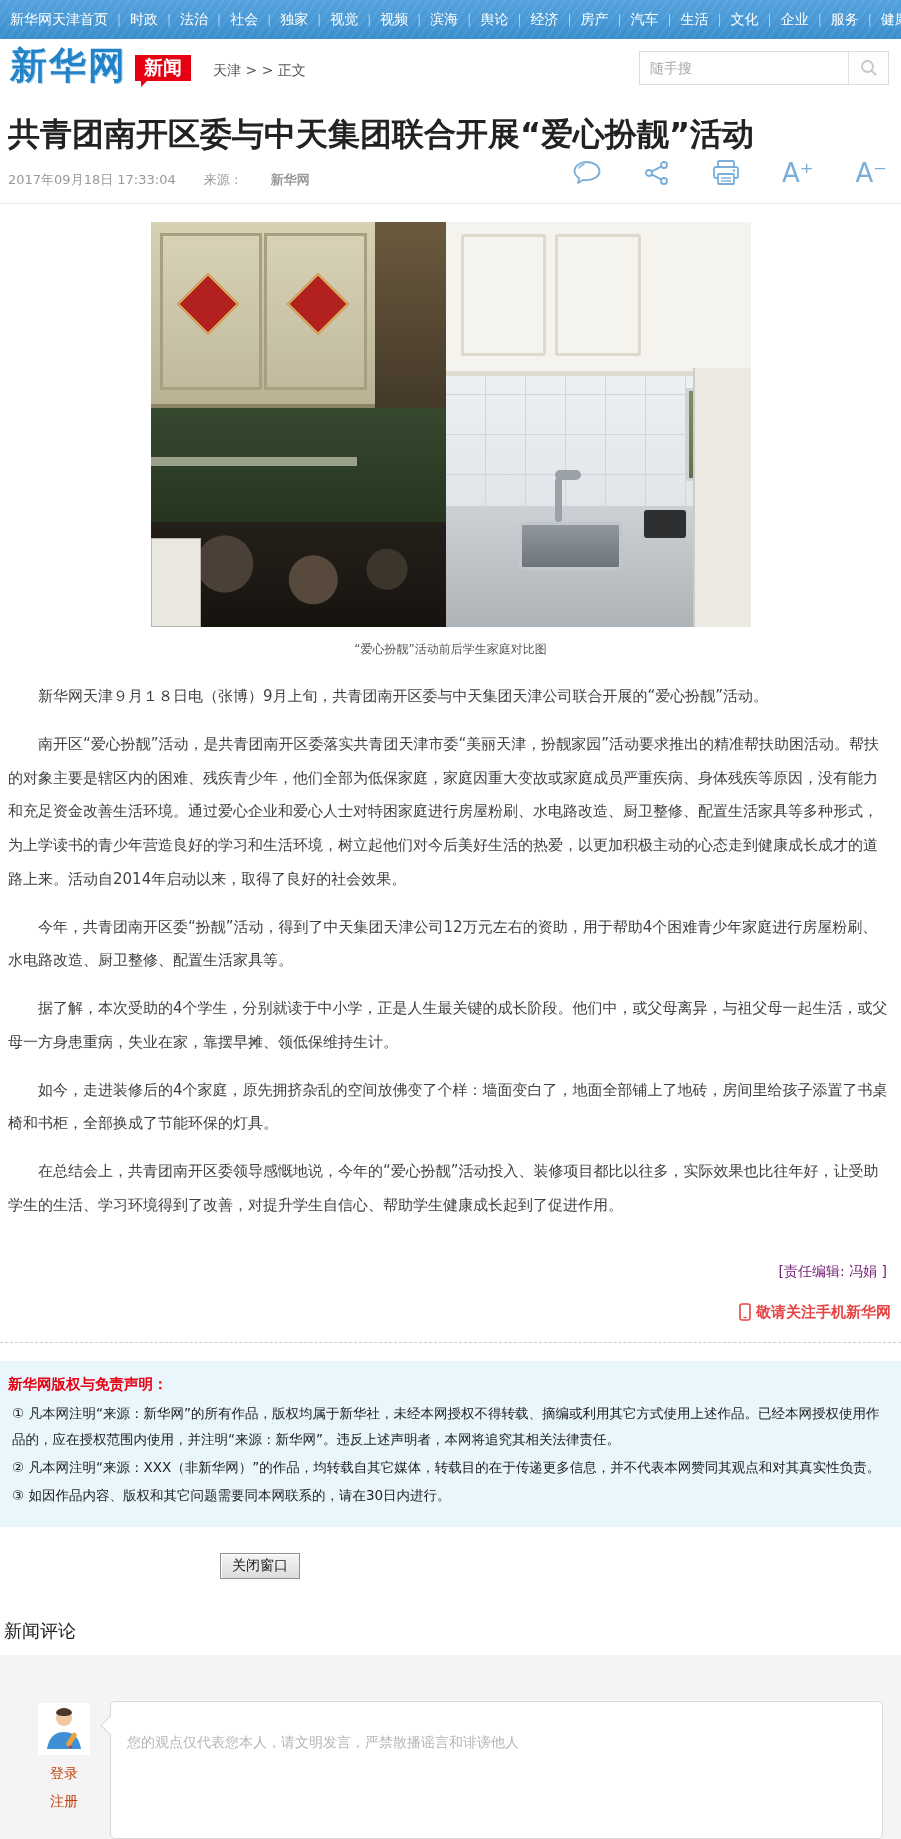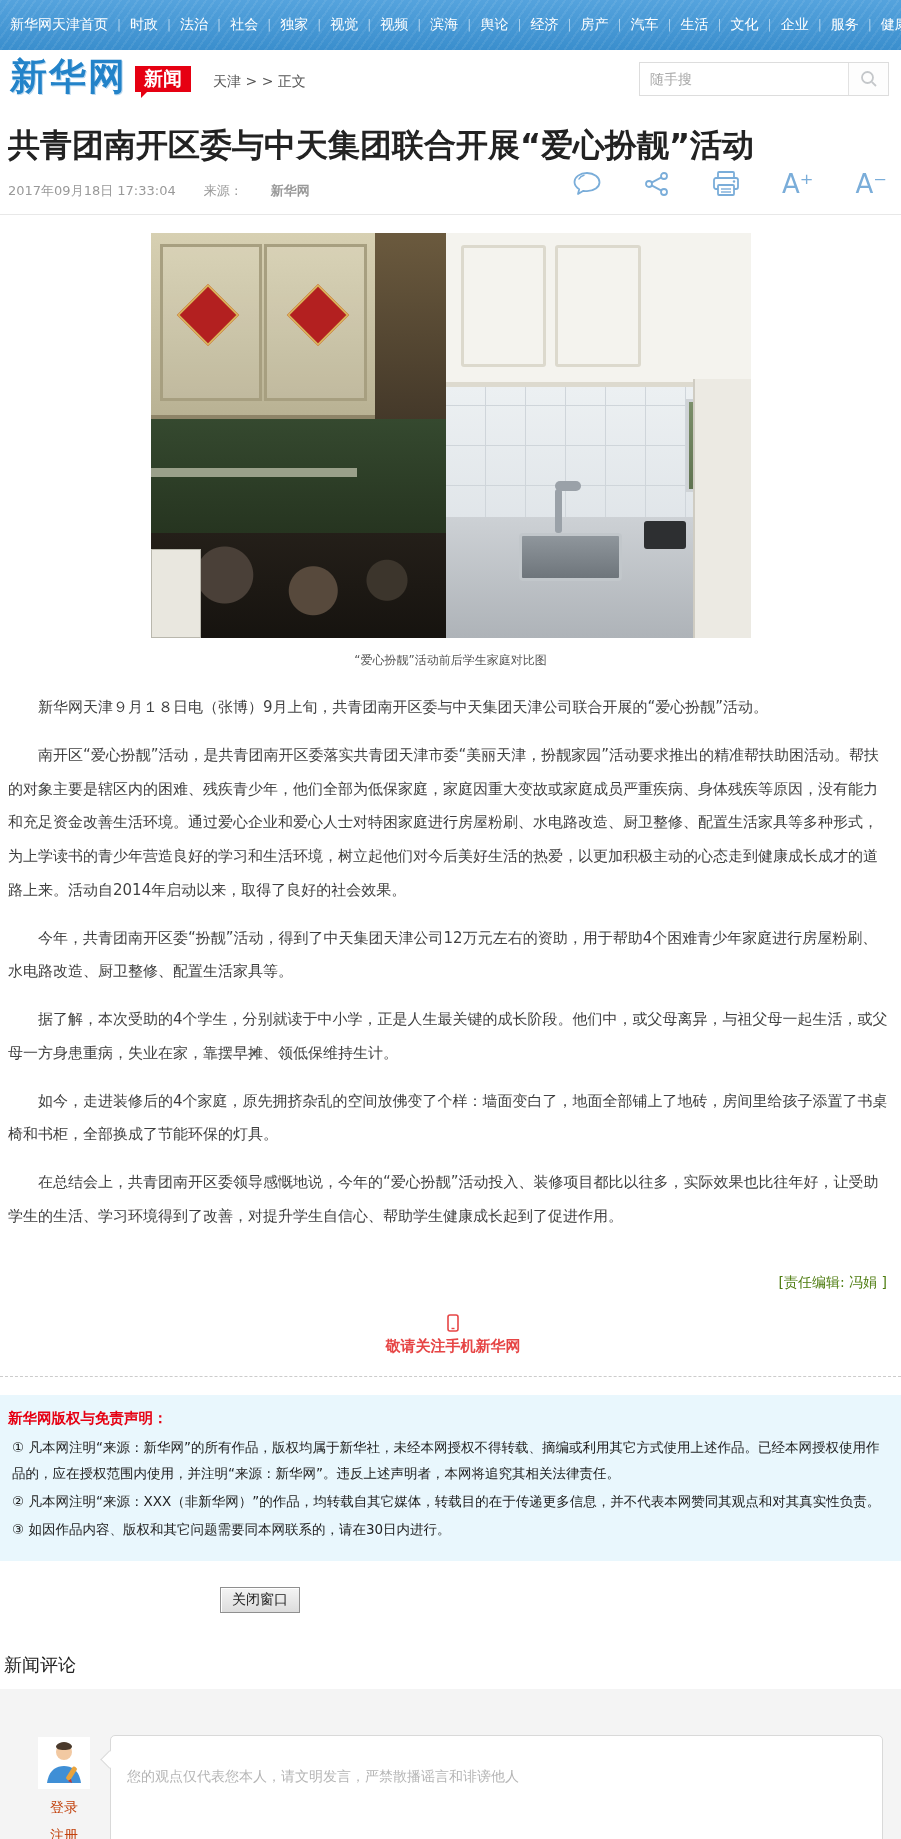--- a/index.html
+++ b/index.html
@@ -4,21 +4,21 @@
 <style>
   * { margin:0; padding:0; box-sizing:border-box; }
   html,body { background:#fff; }
   body {
     width:901px; min-height:1839px; position:relative;
     font-family:"DejaVu Sans","Liberation Sans",sans-serif;
     color:#404040;
   }
   
   .topnav {
-    height:50px; display:flex; align-items:center; padding:0 10px;
+    height:39px; display:flex; align-items:center; padding:0 10px;
     background:linear-gradient(#55a3dd,#3a8ecd);
     background-image:repeating-linear-gradient(125deg, rgba(255,255,255,.07) 0 2px, rgba(0,0,0,0) 2px 7px),
                      linear-gradient(#55a3dd,#3a8ecd);
   }
   .topnav span.nav-item {
     color:#fff; font-size:14px; cursor:pointer; white-space:nowrap;
   }
   .topnav span.nav-item::after {
     content:"|"; color:rgba(255,255,255,.55); margin:0 9px; font-size:12px;
   }
@@ -114,24 +114,24 @@
      background:#9aa1a8; border-radius:3px; }
   .pa-faucet::after { content:""; position:absolute; top:-8px; left:0; width:26px; height:10px;
      background:#9aa1a8; border-radius:5px; }
   .pa-hob { position:absolute; bottom:22%; right:21%; width:14%; height:7%; background:#2d2f31; border-radius:3px; }
   .photo-caption { text-align:center; font-size:12px; color:#555; padding:14px 0 2px 0; }
   
   .article-body { padding:6px 10px 0 8px; }
   .article-body p {
     font-size:15px; color:#3f3f3f; line-height:2.25; text-indent:2em; margin:14px 0;
   }
-  .editor-note { text-align:right; color:#4d7c0f; font-size:14px; padding:26px 14px 0 0; }
+  .editor-note { text-align:right; color:#701a75; font-size:14px; padding:26px 14px 0 0; }
   .mobile-notice {
     display:flex; justify-content:flex-end; align-items:center; gap:5px;
-    padding:22px 10px 6px 15px; color:#e64545; font-size:15px; font-weight:bold; cursor:pointer;flex-direction:column;
+    padding:22px 10px 6px 15px; color:#e64545; font-size:15px; font-weight:bold; cursor:pointer;
   }
   .dash-sep { border-top:1px dashed #ccc; margin:14px 0 18px 0; }
   
   .disclaimer { background:#e9f7fd; padding:14px 18px 16px 6px; }
   .disclaimer h3 { color:#e60012; font-size:14.5px; margin-bottom:6px; padding-left:2px; }
   .disclaimer p { font-size:13.5px; color:#222; line-height:1.95; margin:2px 0; padding-left:6px; }
   .close-win {
     margin:26px 0 0 220px; font-size:14px; color:#222; cursor:pointer;
     background:linear-gradient(#f5f5f5,#dcdcdc); border:1px solid #8f8f8f;
     box-shadow:1px 1px 0 #fff inset; padding:3px 11px; font-family:inherit;

